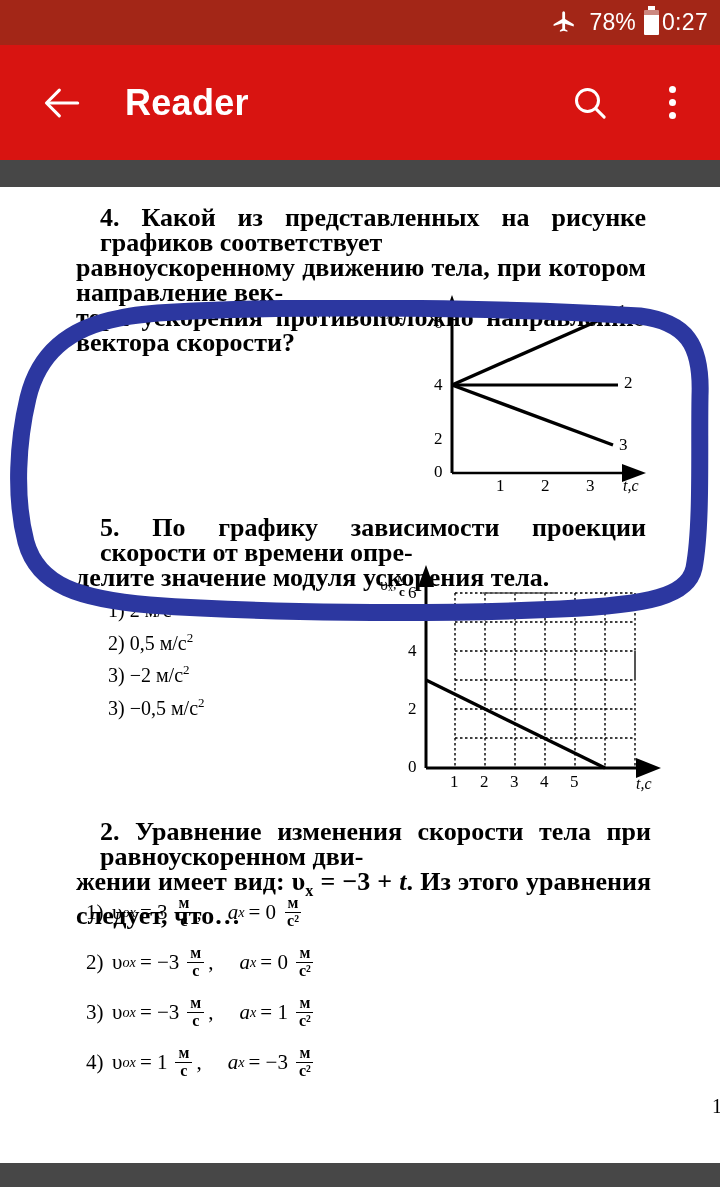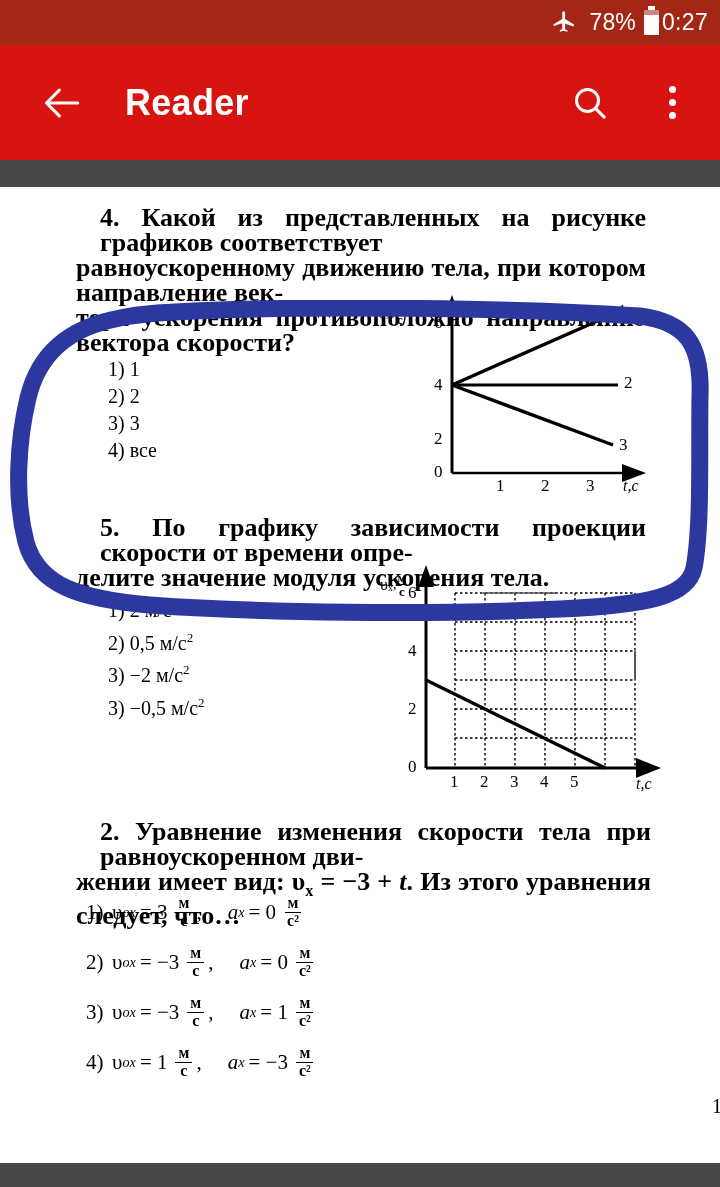--- a/index.html
+++ b/index.html
@@ -176,26 +176,20 @@
   <div class="strip-top"></div>
   <div class="strip-bottom"></div>
 
   <div class="page">
 
     <div class="qblock" style="left:76px; top:18px; width:570px;">
       <div class="qtext">
         <div class="indent">4. Какой из представленных на рисунке графиков соответствует</div>
         <div>равноускоренному движению тела, при котором направление век-</div>
         <div>тора ускорения противоположно направлению вектора скорости?</div>
-      </div>
-      <div class="opts">
-        <div class="op">1) 1</div>
-        <div class="op">2) 2</div>
-        <div class="op">3) 3</div>
-        <div class="op">4) все</div>
       </div>
     </div>
 
     <div class="chart" style="left:378px; top:108px; width:280px; height:200px;">
       
       <div class="axis-label" style="left:0px; top:4px; display:flex; align-items:center;">
         <span style="font-size:16px;">υ</span>
           <span style="font-size:10px; vertical-align:sub; position:relative; top:3px;">x</span>
           <span style="font-size:14px;">,</span>
         <span class="frac">

